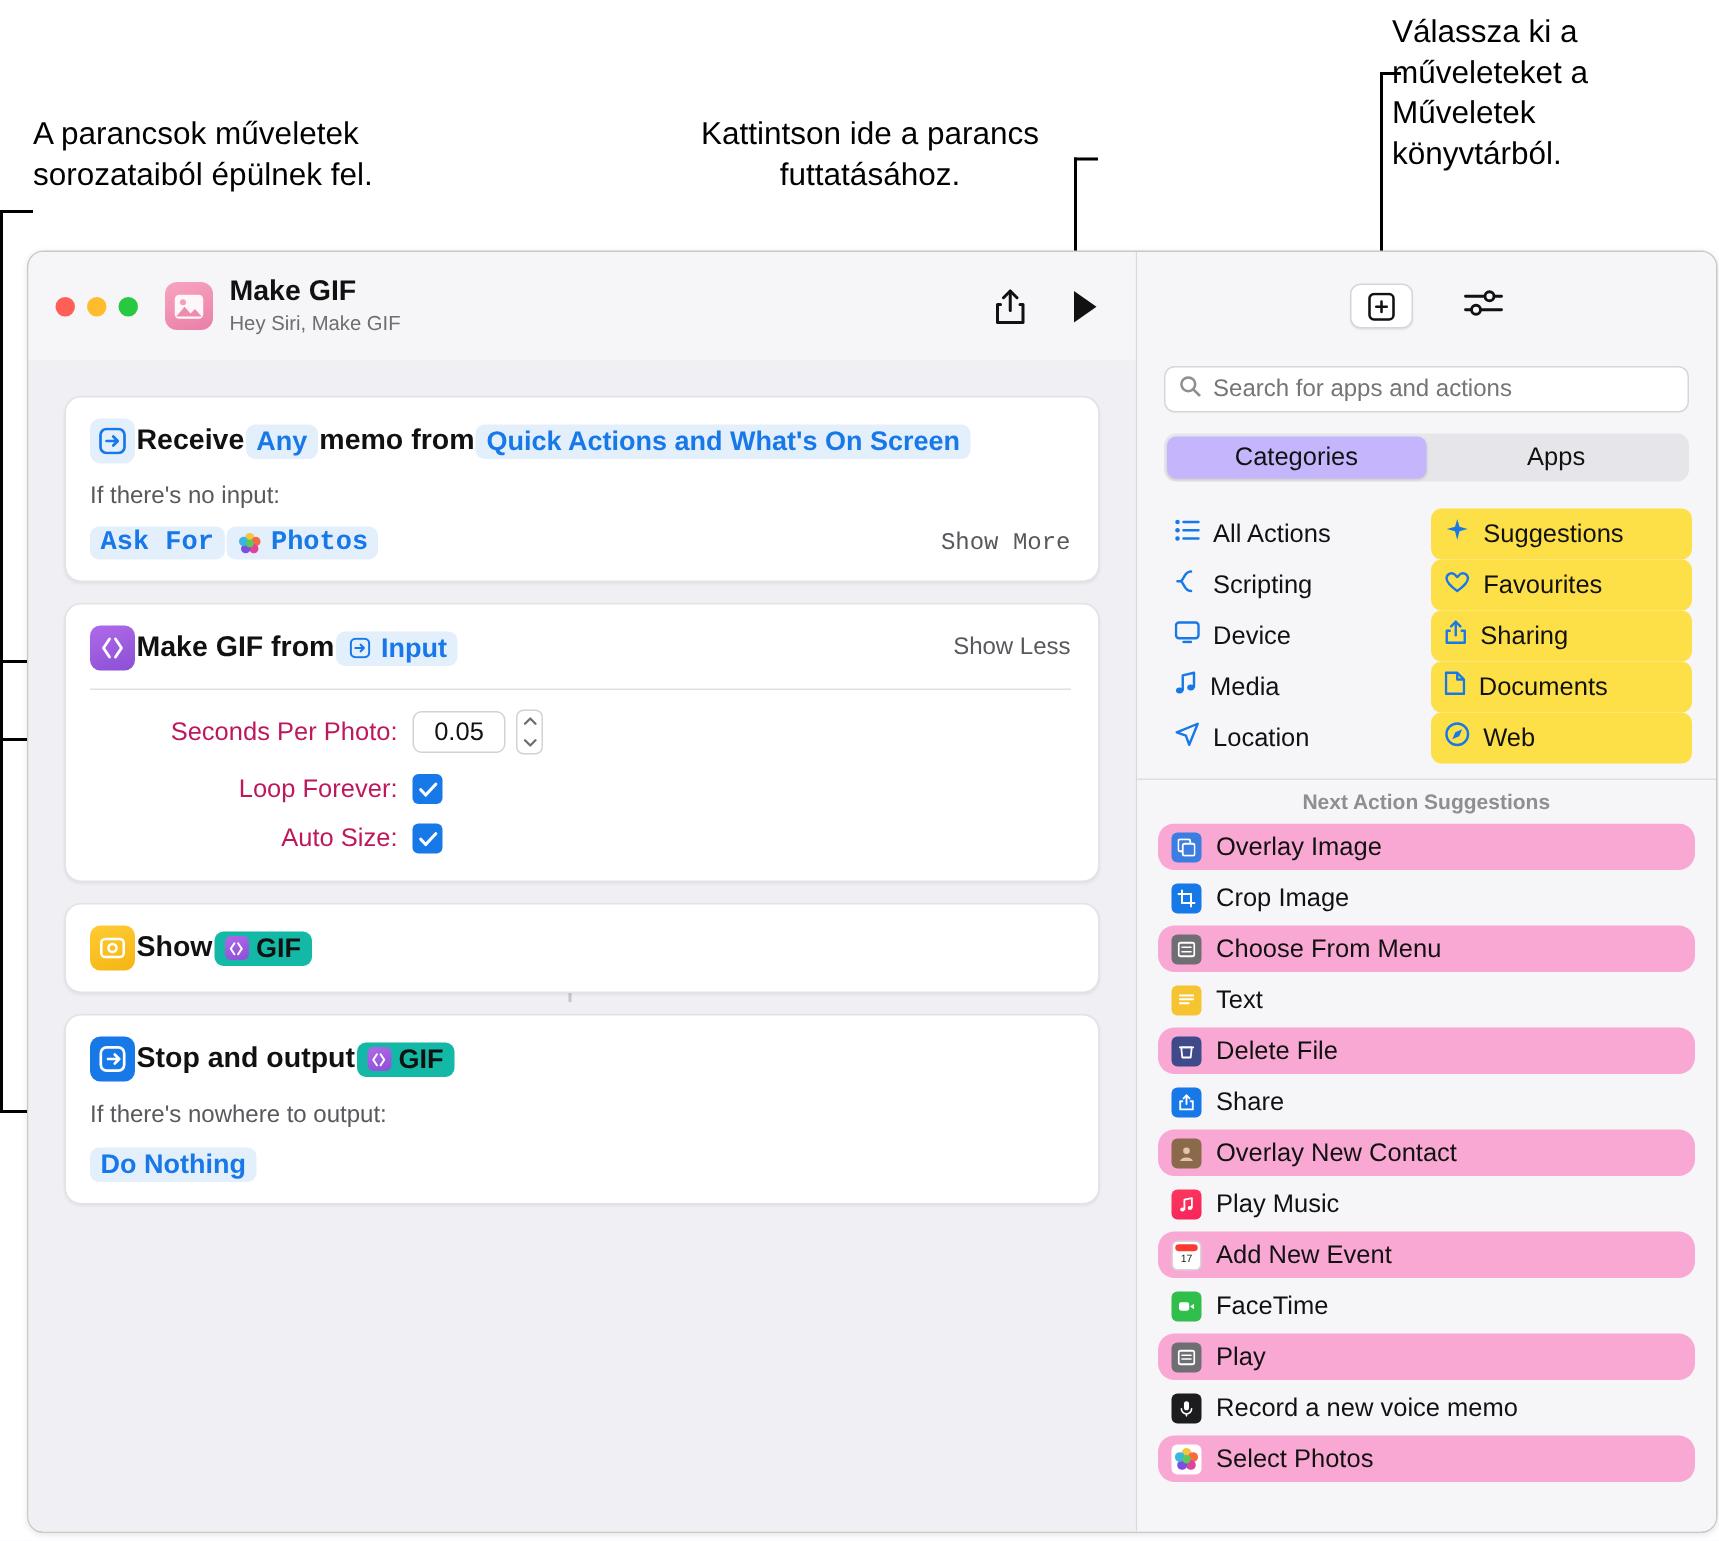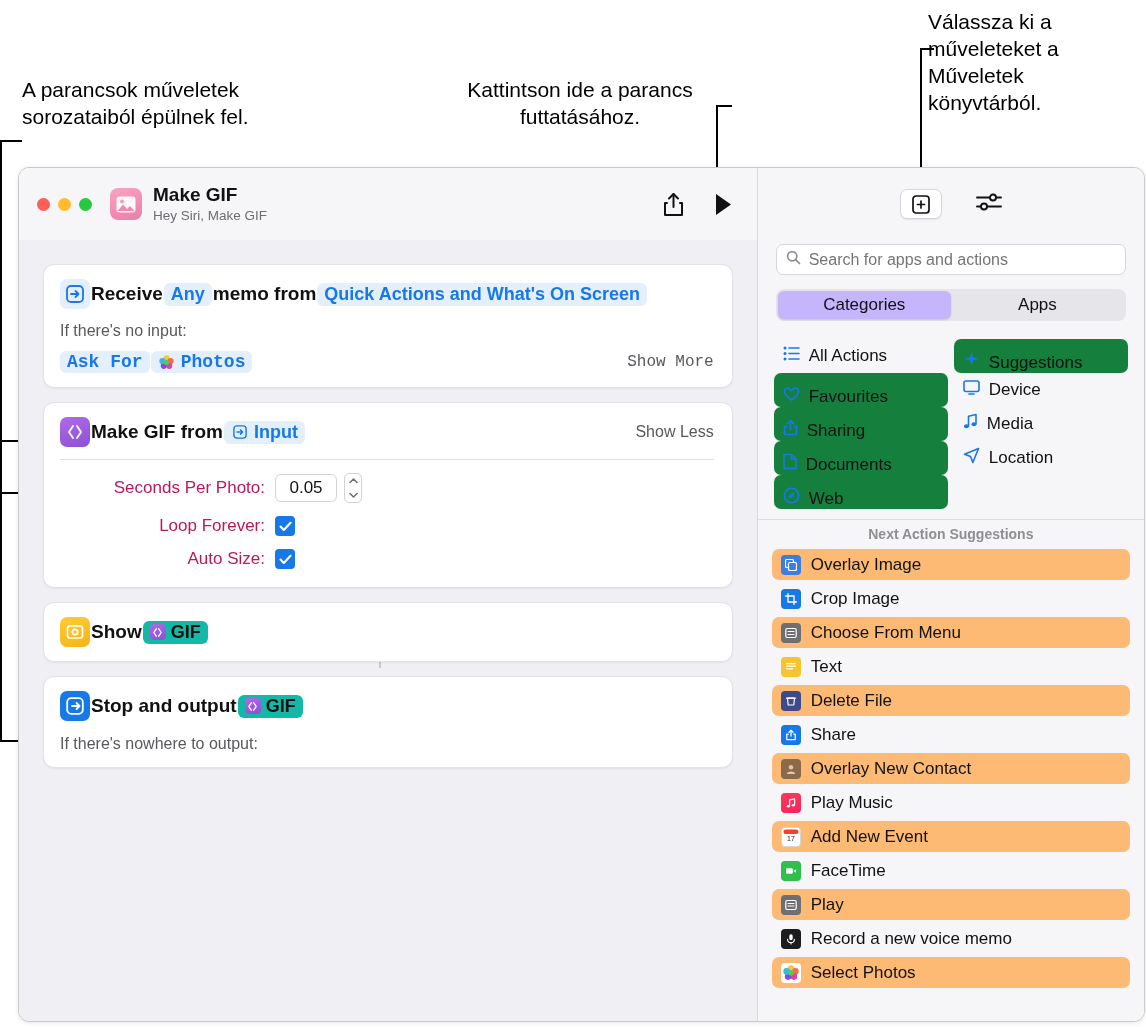--- a/index.html
+++ b/index.html
@@ -231,39 +231,39 @@
     padding: 4px 16px 10px 16px;
   }
   .cat {
     display: flex; align-items: center; gap: 9px;
     height: 34px;
     padding: 0 9px;
     border-radius: 7px;
     font-size: 17px; color: #111;
     cursor: pointer;
   }
-  .cat.hl { background: #15803d; align-items: flex-end; }
+  .cat.hl { background: #fde047; }
 
   #sugg-header {
     font-size: 14px; font-weight: bold; color: #8e8e93;
     text-align: center;
     padding: 6px 0 7px 0;
     border-top: 1px solid #dedde2;
   }
   #sugg-list { padding: 0 14px 8px 14px; overflow: hidden; }
   .sugg {
     display: flex; align-items: center; gap: 10px;
     height: 31px;
     padding: 0 9px;
     border-radius: 7px;
     font-size: 17px; color: #111;
     cursor: pointer;
     margin-bottom: 3px;
   }
-  .sugg.shade { background: #fdba74; }
+  .sugg.shade { background: #f9a8d4; border-radius: 11px; }
   .sugg-ico {
     width: 20px; height: 20px; border-radius: 4px;
     display:flex; align-items:center; justify-content:center;
     flex: 0 0 auto;
     font-size: 11px; color: #fff;
   }
 </style>
 </head>
 <body>
 
@@ -455,20 +455,23 @@
                 <svg width="11" height="11" viewBox="0 0 18 18">
                     <path d="M7 3 L3 9 L7 15 M11 3 L15 9 L11 15" stroke="#fff" stroke-width="2.2" fill="none" stroke-linecap="round" stroke-linejoin="round"></path>
                   </svg>
               </span>
               <span>GIF</span>
             </span>
           </div>
           <div style="margin-top:14px;">
             <span class="subtle">If there's nowhere to output:</span>
           </div>
+          <div class="card-row" style="margin-top:12px;">
+            <span class="token">Do Nothing</span>
+          </div>
         </div>
       </div>
     </div>
 
     <div id="right-pane">
 
       <div id="right-top">
         <div class="lib-btn">
           <svg width="18" height="19" viewBox="0 0 18 19">
             <rect x="1" y="1" width="16" height="17" rx="3" fill="none" stroke="#111" stroke-width="1.7"></rect>
@@ -515,20 +518,28 @@
         </div>
         <div class="cat hl">
           <span>
             <svg width="17" height="17" viewBox="0 0 17 17">
                 <path d="M8.5 1 L10 6.2 L15.5 7.7 L10 9.2 L8.5 15 L7 9.2 L1.5 7.7 L7 6.2 Z" fill="#1778e8"></path>
               </svg>
           </span>
           <span>Suggestions</span>
         </div>
 
+        <div class="cat">
+          <span>
+            <svg width="17" height="17" viewBox="0 0 17 17">
+                <path d="M11 2 C6 2 6.5 8 4 8.5 C6.5 9 6 15 11 15 M4 8.5 H2" stroke="#1778e8" stroke-width="1.7" fill="none" stroke-linecap="round"></path>
+              </svg>
+          </span>
+          <span>Scripting</span>
+        </div>
         <div class="cat hl">
           <span>
             <svg width="17" height="16" viewBox="0 0 17 16">
                 <path d="M8.5 14 C3 10 1 7.5 1.4 5 C1.8 2.4 5 1.2 6.8 3 L8.5 4.7 L10.2 3 C12 1.2 15.2 2.4 15.6 5 C16 7.5 14 10 8.5 14 Z" fill="none" stroke="#1778e8" stroke-width="1.6" stroke-linejoin="round"></path>
               </svg>
           </span>
           <span>Favourites</span>
         </div>
 
         <div class="cat">

